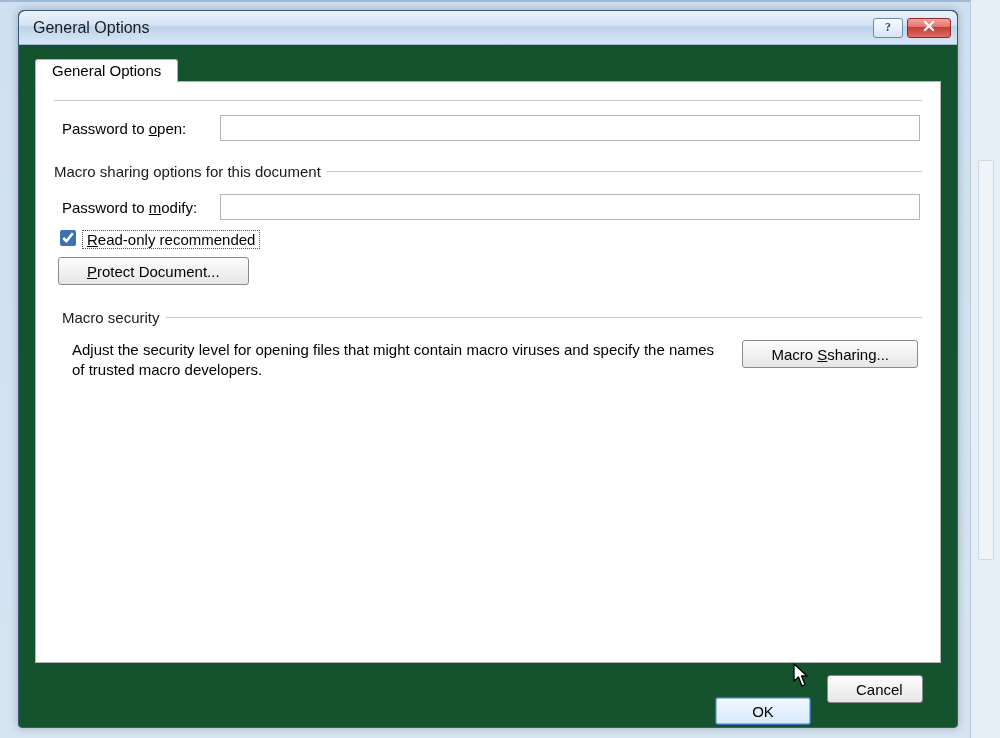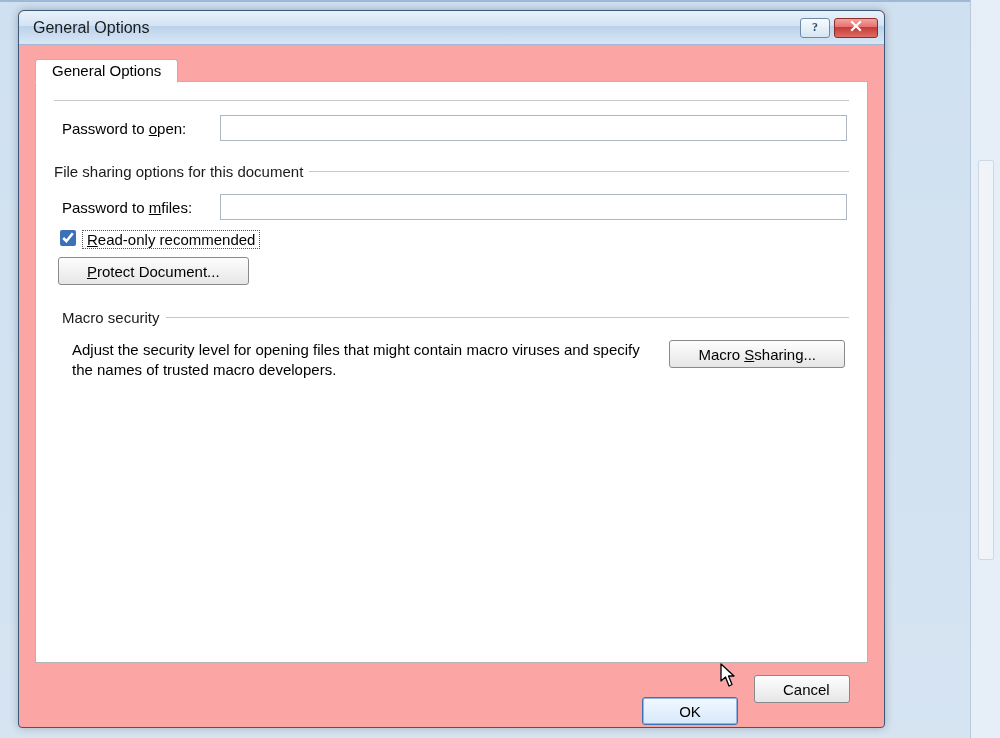--- a/index.html
+++ b/index.html
@@ -25,22 +25,22 @@
   .bg-vert .scroll-track {
     position: absolute;
     right: 6px; top: 160px; width: 16px; height: 400px;
     background: #f0f4f9;
     border: 1px solid #cfd9e4;
     border-radius: 2px;
   }
   .dialog {
     position: absolute;
     left: 18px; top: 10px;
-    width: 867px; height: 718px;
-    background: #fca5a5;
+    width: 940px; height: 718px;
+    background: #14532d;
     border: 1px solid #3b5a7a;
     border-radius: 6px 6px 4px 4px;
     box-shadow: 0 0 8px rgba(0,0,0,.25);
     display: flex; flex-direction: column;
   }
   .titlebar {
     height: 34px;
     background: linear-gradient(#eaf2fb 0%, #d3e3f4 45%, #bcd2ea 46%, #d8e7f6 100%);
     border-bottom: 1px solid #9fb9d4;
     border-radius: 6px 6px 0 0;
@@ -218,23 +218,23 @@
       <div class="tabpage">
 
         <fieldset class="grp">
           <div class="row">
             <label class="fld" for="pwopen"><span>Password to </span><u class="mn">o</u><span>pen:</span></label>
             <input type="password" id="pwopen" value="" style="">
           </div>
         </fieldset>
 
         <fieldset class="grp">
-          <legend>File sharing options for this document</legend>
+          <legend>Macro sharing options for this document</legend>
           <div class="row">
-            <label class="fld" for="pwmod"><span>Password to </span><u class="mn">m</u><span>files:</span></label>
+            <label class="fld" for="pwmod"><span>Password to </span><u class="mn">m</u><span>odify:</span></label>
             <input type="password" id="pwmod" value="" style="">
           </div>
           <div class="chkrow">
             <input type="checkbox" id="rorec" checked="" style="">
             <label for="rorec" class="chklabel"><u class="mn">R</u><span>ead-only recommended</span></label>
           </div>
           <div class="chkrow" style="padding-left:2px; padding-top:2px;">
             <button class="btn"><u class="mn">P</u><span>rotect Document...</span></button>
           </div>
         </fieldset>

